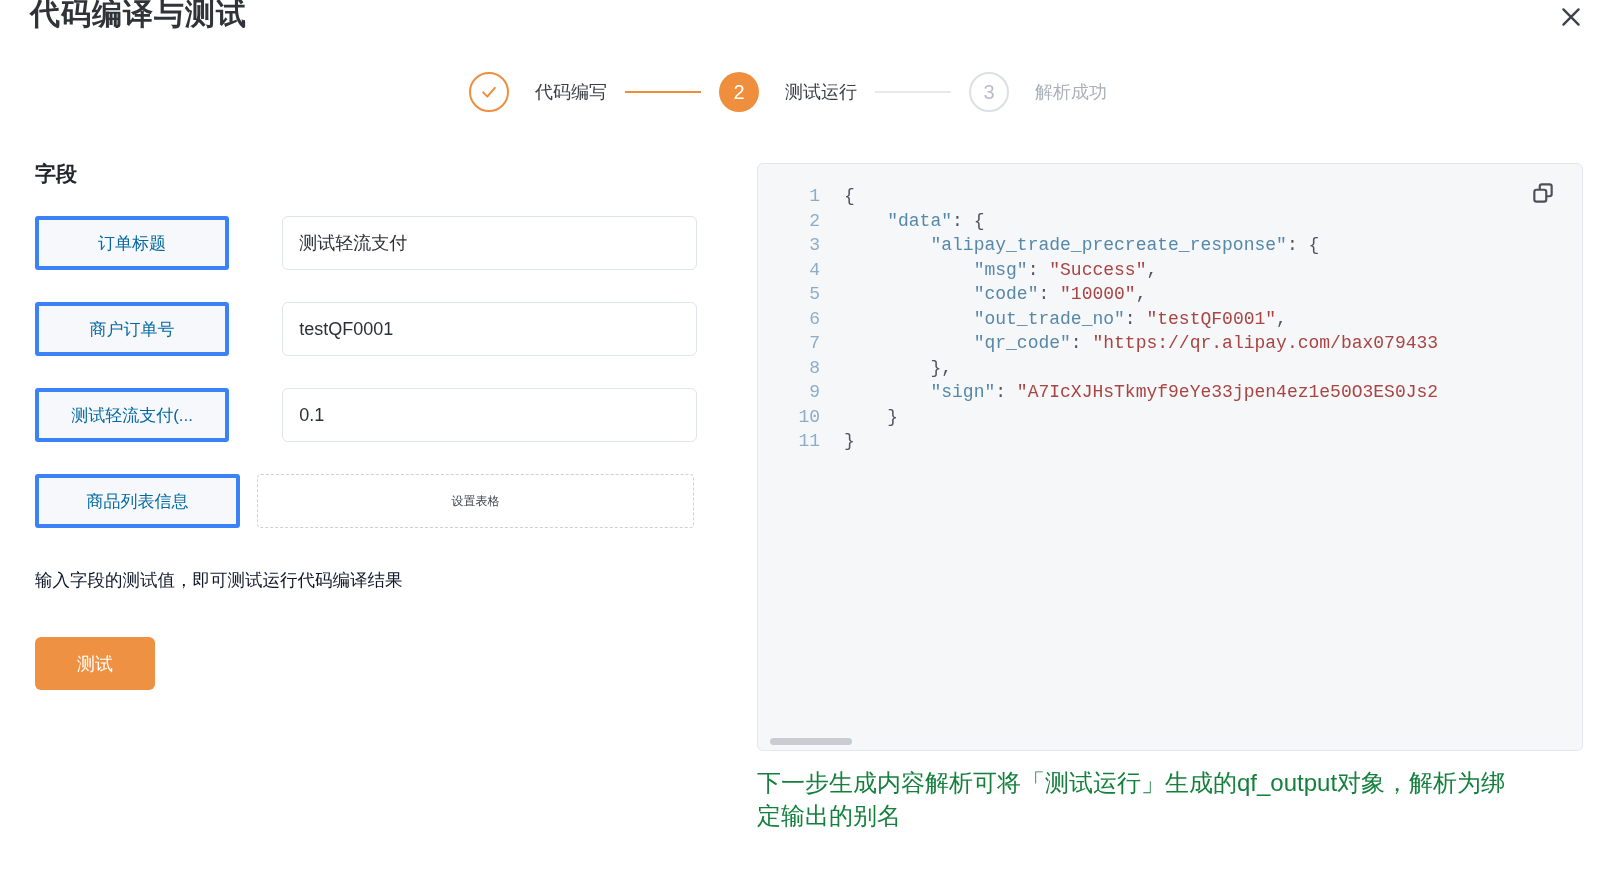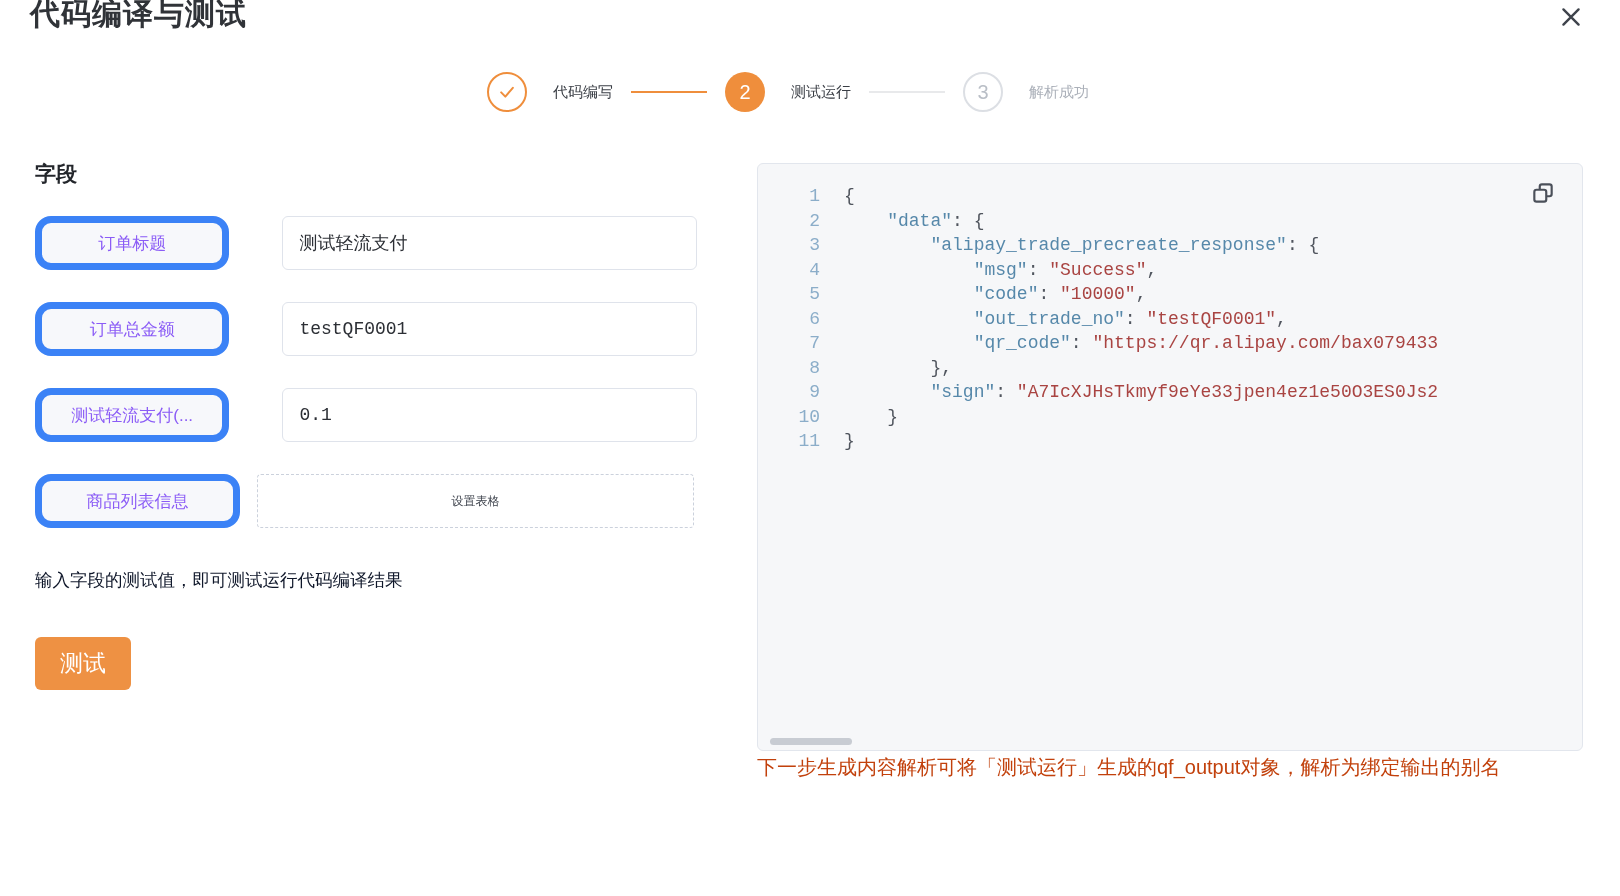--- a/index.html
+++ b/index.html
@@ -16,64 +16,64 @@
 
   
   .stepper { position:absolute; top:72px; left:0; right:0; display:flex;
              justify-content:center; align-items:center; transform:translateX(-22px); }
   .step { display:flex; align-items:center; }
   .step-circle { width:40px; height:40px; border-radius:50%; display:flex; align-items:center;
                  justify-content:center; font-size:20px; flex:0 0 auto; }
   .step.done .step-circle { border:2px solid #EF8E3C; background:#fff; }
   .step.active .step-circle { background:#EF8E3C; color:#fff; }
   .step.pending .step-circle { border:2px solid #dcdfe4; color:#b9bec6; background:#fff; }
-  .step-label { margin-left:26px; font-size:15px; color:#3a3e45; }
+  .step-label { margin-left:26px; font-size:18px; color:#3a3e45; }
   .step.pending .step-label { color:#abb0b9; }
   .connector { width:76px; height:2px; margin:0 18px; }
   .connector.orange { background:#EF8E3C; }
   .connector.gray { background:#e8e9eb; }
 
   
   .left-col { position:absolute; left:35px; top:150px; width:662px; }
   .section-title { margin-top:10px; font-size:21px; font-weight:700; color:#23262b; }
   .field-row { display:flex; gap:17px; margin-top:32px; height:54px; }
   .field-row.first { margin-top:28px; }
-  .flabel { width:205px; height:54px; background:#f7f8fb; border:7px solid #3b82f6;
-            border-radius:16px; color:#8b5cf6; font-size:17px; display:flex;
+  .flabel { width:205px; height:54px; background:#f7f8fb; border:4px solid #3b82f6;
+            border-radius:3px; color:#0369a1; font-size:17px; display:flex;
             align-items:center; justify-content:center; }
   .finput { width:437px; height:54px; border:1px solid #dfe3eb; border-radius:6px;
             font-size:18px; color:#2c2f35; padding:4px 16px; outline:none; background:#fff;
-            font-family:Liberation Mono, monospace;margin-left:36px; }
+            font-family:Liberation Sans, sans-serif;margin-left:36px; }
   .fbtn-dashed { width:437px; height:54px; border:1px dashed #cbd1dc; border-radius:4px;
                  background:#fff; font-size:12px; color:#3d424c; cursor:pointer;
                  font-family:"Liberation Sans","DejaVu Sans",sans-serif; }
   .hint { margin-top:40px; font-size:17.5px; color:#0f172a; }
-  .test-btn { margin-top:45px; width:96px; height:53px; background:#EE9143; border:none;
-              border-radius:6px; color:#fff; font-size:23px; cursor:pointer;
+  .test-btn { margin-top:45px; width:120px; height:53px; background:#EE9143; border:none;
+              border-radius:6px; color:#fff; font-size:18px; cursor:pointer;
               font-family:"Liberation Sans","DejaVu Sans",sans-serif; }
 
   
   .right-col { position:absolute; left:757px; top:150px; width:826px; }
   .output-header { margin-top:8px; font-size:19px; font-weight:500; color:#2b2e33; }
   .output-status { margin-left:10px; font-size:17px; font-weight:400; color:#4CBA70; }
   .code-panel { margin-top:13px; width:826px; height:588px; background:#f6f7f9;
                 border:1px solid #e2e6ed; border-radius:6px; position:relative; overflow:hidden; }
   .code { padding:20px 0 0 16px; font-family:"Liberation Mono","DejaVu Sans Mono",monospace;
           font-size:18px; line-height:24.5px; white-space:pre; }
   .code-line { display:flex; }
   .ln { display:inline-block; width:46px; text-align:right; padding-right:0;
         color:#8badc9; flex:0 0 auto; }
   .lc { padding-left:24px; }
   .lc .k { color:#5688aa; }
   .lc .v { color:#a94442; }
   .lc .p { color:#50555e; }
   .copy-btn { position:absolute; top:16px; right:26px; cursor:pointer; }
   .hthumb { position:absolute; left:12px; bottom:5px; width:82px; height:7px;
             background:#c8ccd3; border-radius:4px; cursor:pointer; }
-  .note { width:760px; font-size:20px; color:#c2410c; line-height:33px; }
+  .note { margin-top:15px; width:760px; font-size:24px; color:#15803d; line-height:33px; }
 </style>
 </head>
 <body>
 
 <div class="dialog">
 
   <div class="dialog-title">代码编译与测试</div>
 
   <div class="close-btn">
     <svg width="26" height="26" viewBox="0 0 24 24">
@@ -104,21 +104,21 @@
 
   <div class="left-col">
     <div class="section-title">字段</div>
 
     <div class="field-row first">
       <div class="flabel">订单标题</div>
       <input class="finput" type="text" value="测试轻流支付" style="">
     </div>
 
     <div class="field-row">
-      <div class="flabel">订单总金额</div>
+      <div class="flabel">商户订单号</div>
       <input class="finput" type="text" value="testQF0001" style="">
     </div>
 
     <div class="field-row">
       <div class="flabel">测试轻流支付(...</div>
       <input class="finput" type="text" value="0.1" style="">
     </div>
 
     <div class="field-row">
       <div class="flabel">商品列表信息</div>

